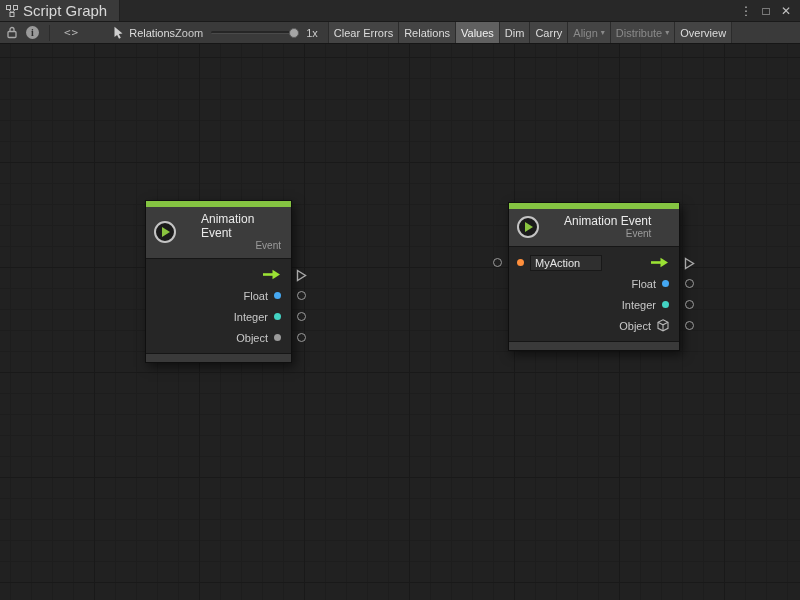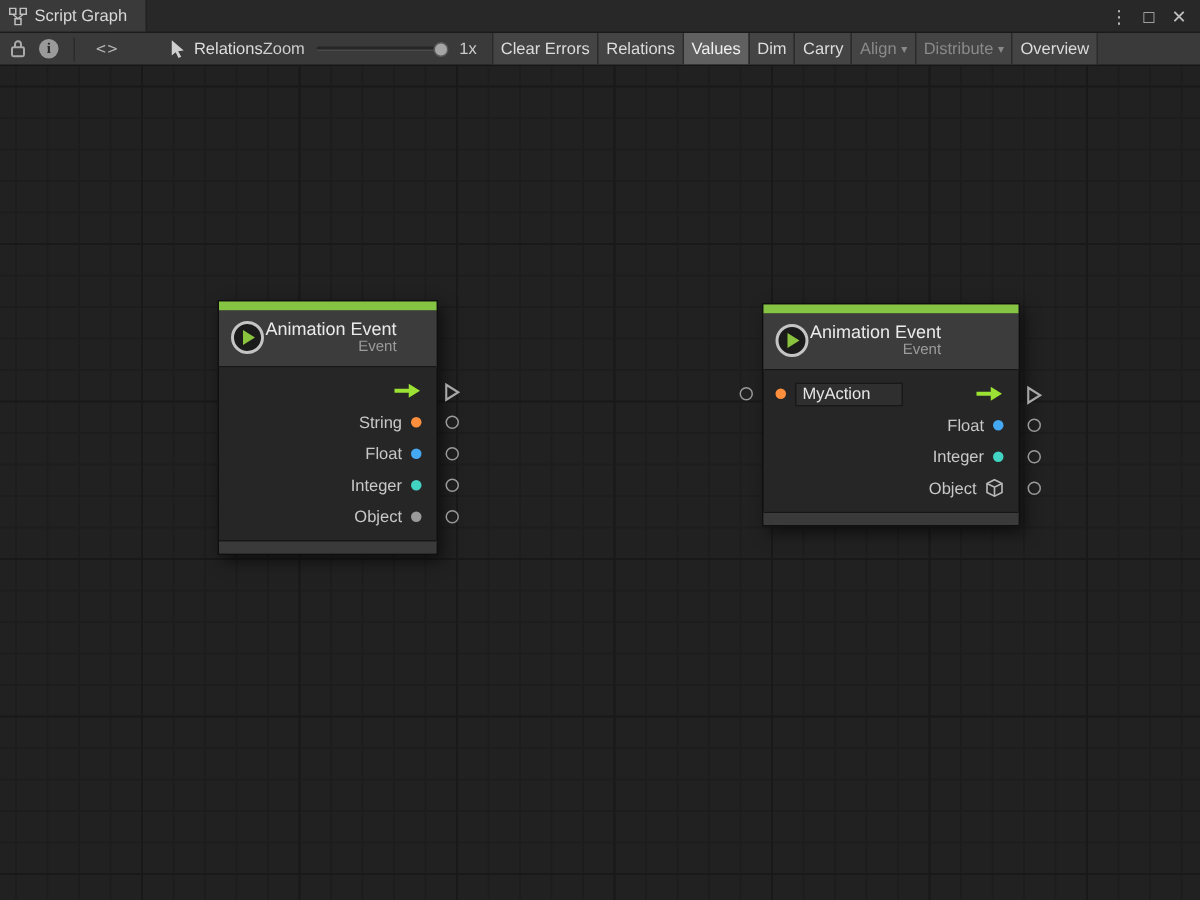--- a/index.html
+++ b/index.html
@@ -4,21 +4,21 @@
 <style>
   * { margin:0; padding:0; box-sizing:border-box; }
   html,body { width:800px; height:600px; overflow:hidden; background:#191919;
     font-family:"Liberation Sans", sans-serif; }
   .window { width:800px; height:600px; display:flex; flex-direction:column; position:relative; }
 
   
   .titlebar { height:22px; background:#282828; display:flex; align-items:stretch;
     border-bottom:1px solid #1a1a1a; flex:0 0 22px; }
   .tab { display:flex; align-items:center; gap:5px; padding:0 12px 0 6px;
-    background:#3a3a3a; color:#d8d8d8; font-size:11px; border-right:1px solid #202020; }
+    background:#3a3a3a; color:#d8d8d8; font-size:15px; border-right:1px solid #202020; }
   .tab-icon svg { display:block; }
   .titlebar-spacer { flex:1; }
   .titlebar-controls { display:flex; align-items:center; gap:4px; padding-right:6px; color:#c0c0c0; }
   .titlebar-controls span { width:16px; text-align:center; font-size:12px; cursor:default; }
 
   
   .toolbar { height:22px; flex:0 0 22px; background:#3a3a3a; border-bottom:1px solid #161616;
     display:flex; align-items:center; color:#cfcfcf; font-size:11px; white-space:nowrap; overflow:hidden; }
   .tb-icon { display:flex; align-items:center; justify-content:center; }
   .lock-icon { margin-left:6px; }
@@ -53,21 +53,21 @@
       linear-gradient(#1d1d1d 1px, transparent 1px),
       linear-gradient(90deg, #1d1d1d 1px, transparent 1px);
     background-size:105px 105px, 105px 105px, 21px 21px, 21px 21px;
     background-position:13px 13px, 94px 0, 13px 13px, 10px 0;
     overflow:hidden; }
 
   
   .node { position:absolute; background:#262626; border:1px solid #0f0f0f;
     box-shadow:3px 4px 10px rgba(0,0,0,0.55); }
   .node-topbar { height:6px; background:#85c442; }
-  .node-header { background:#3c3c3c; padding:5px 10px 6px 8px; display:flex; align-items:center; gap:1px;
+  .node-header { background:#3c3c3c; padding:5px 10px 6px 8px; display:flex; align-items:center; gap:25px;
     border-bottom:1px solid #161616; }
   .event-icon { width:22px; height:22px; border-radius:50%; border:2px solid #c4c4c4;
     background:#1b1b1b; position:relative; flex:0 0 22px; }
   .event-icon .tri { position:absolute; left:6px; top:4px; width:0; height:0;
     border-left:8px solid #8ac43f; border-top:5px solid transparent; border-bottom:5px solid transparent; }
   .node-title { font-size:12px; color:#eaeaea; line-height:14px; }
   .node-subtitle { font-size:10px; color:#9c9c9c; line-height:12px;text-align:right; }
   .node-body { padding:5px 0; }
   .port-row { position:relative; height:21px; display:flex; align-items:center;
     justify-content:flex-end; gap:6px; padding:0 10px; }
@@ -186,25 +186,20 @@
         <div class="port-row">
           <svg class="flow-arrow" width="19" height="11" viewBox="0 0 19 11">
             <path d="M1 5.5 H12" stroke="#9be234" stroke-width="2.6"></path>
             <path d="M10.5 0.8 L18 5.5 L10.5 10.2 Z" fill="#9be234"></path>
           </svg>
           <svg class="flow-port" width="11" height="13" viewBox="0 0 11 13">
             <path d="M1.5 1.5 L9.5 6.5 L1.5 11.5 Z" fill="none" stroke="#a8a8a8" stroke-width="1.4"></path>
           </svg>
         </div>
         <div class="port-row">
-          <span class="port-label">String</span>
-          <span class="dot dot-string"></span>
-          <span class="circle-port"></span>
-        </div>
-        <div class="port-row">
           <span class="port-label">Float</span>
           <span class="dot dot-float"></span>
           <span class="circle-port"></span>
         </div>
         <div class="port-row">
           <span class="port-label">Integer</span>
           <span class="dot dot-integer"></span>
           <span class="circle-port"></span>
         </div>
         <div class="port-row">

